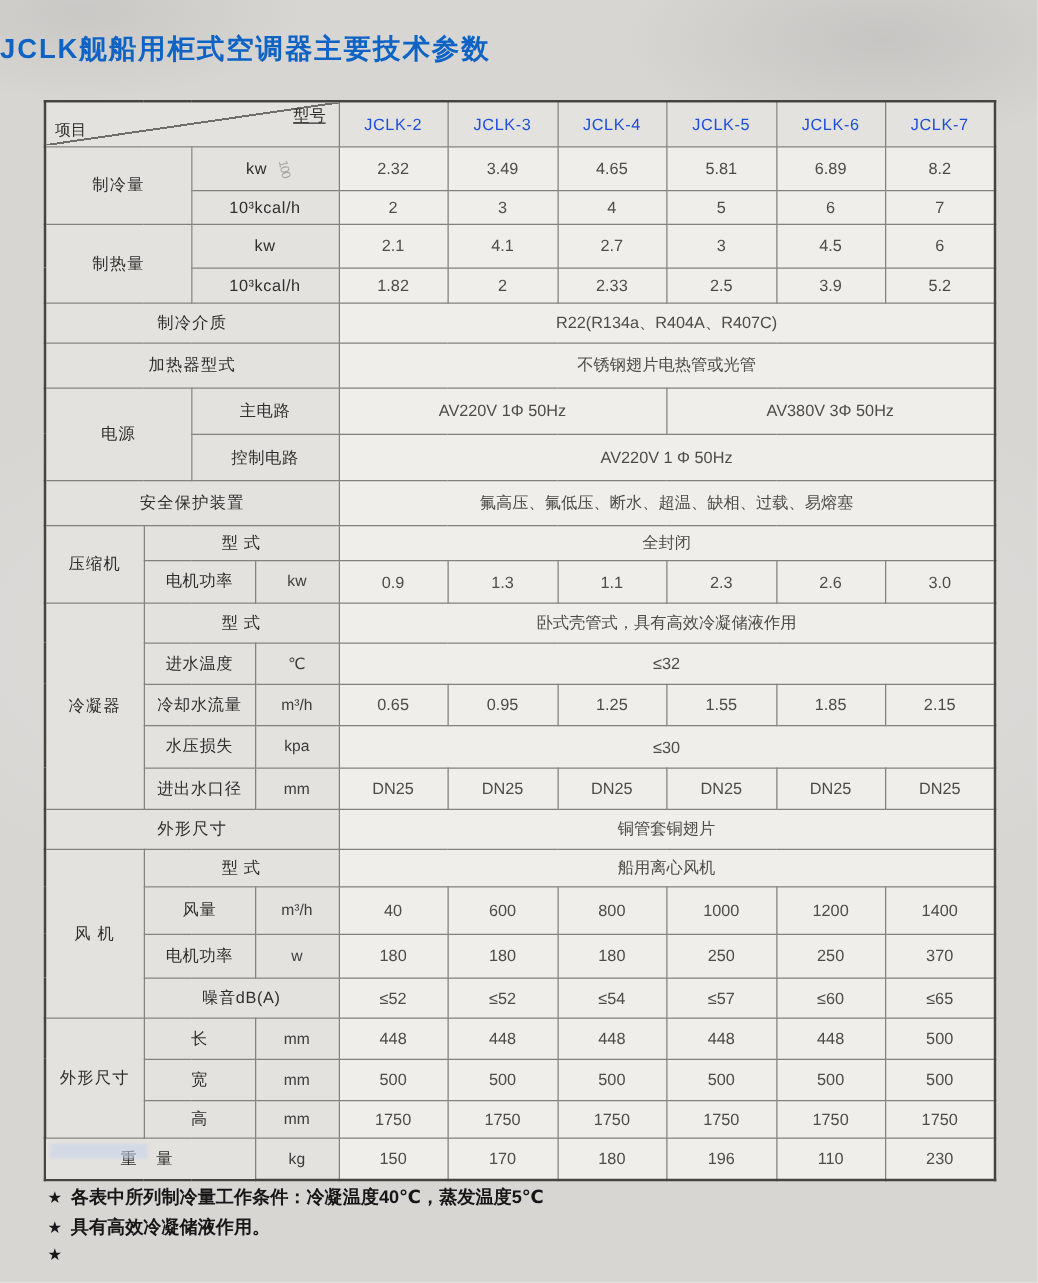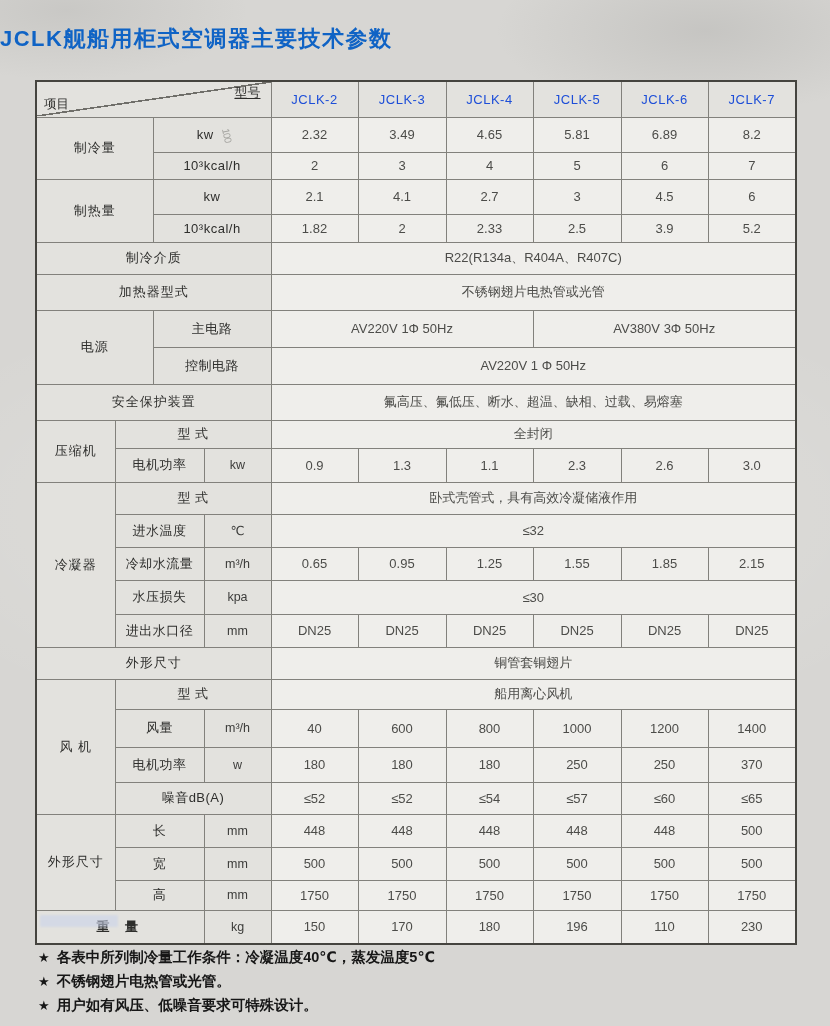--- a/index.html
+++ b/index.html
@@ -43,21 +43,21 @@
     background:linear-gradient(to bottom right,transparent calc(50% - 0.8px),#6f6e69 calc(50% - 0.8px),#6f6e69 calc(50% + 0.8px),transparent calc(50% + 0.8px));
   }
   .c-item{position:absolute;left:7px;bottom:3px;font-size:12.5px;}
   .c-model{position:absolute;right:10px;top:2px;font-size:13px;text-decoration:underline;}
   
   .artifact{
     display:inline-block;transform:rotate(78deg) translate(1px,-6px);
     font-size:10px;color:#a5a4a0;letter-spacing:-1px;vertical-align:middle;
   }
   
-  td.weight-lbl{position:relative;letter-spacing:6px;font-weight:bold;}
+  td.weight-lbl{position:relative;letter-spacing:6px;}
   td.weight-lbl::before{
     content:"";position:absolute;left:3px;top:4px;width:78px;height:12px;
     background:#c9d3ec;opacity:.55;filter:blur(1px);
   }
   .notes{position:absolute;left:38px;top:948px;font-size:14.5px;font-weight:bold;color:#161616;}
   .note-line{margin:0 0 5px 0;display:flex;align-items:baseline;}
   .note-star{margin-right:7px;font-size:13px;}
 </style>
 </head>
 <body>
@@ -300,19 +300,18 @@
 </tbody>
   </table>
 
 <div class="notes">
   <div class="note-line">
     <span class="note-star">★</span>
     <span>各表中所列制冷量工作条件：冷凝温度40℃，蒸发温度5℃</span>
   </div>
   <div class="note-line">
     <span class="note-star">★</span>
-    <span>不锈钢翅片电热管或光管。</span>
+    <span>具有高效冷凝储液作用。</span>
   </div>
   <div class="note-line">
     <span class="note-star">★</span>
-    <span>用户如有风压、低噪音要求可特殊设计。</span>
   </div>
 </div>
 
 </body></html>

